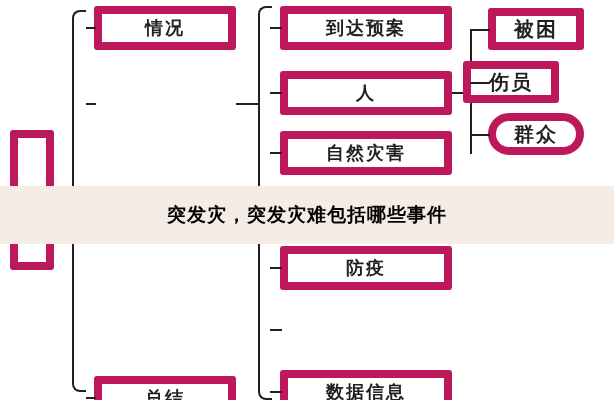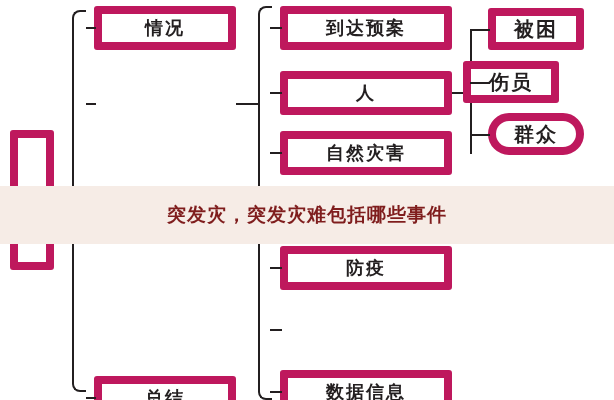--- a/index.html
+++ b/index.html
@@ -67,21 +67,21 @@
     width: 614px;
     height: 58px;
     background: #f6ece6;
     display: flex;
     align-items: center;
     justify-content: center;
   }
   #banner .banner-text {
     font-size: 19px;
     font-weight: bold;
-    color: #7f1d1d;
+    color: #000000;
     letter-spacing: 1px;
     white-space: nowrap;
   }
 </style>
 </head>
 <body>
 
 <div id="stage">
 
   <div class="node root" style="left:10px; top:130px; width:44px; height:140px;">

